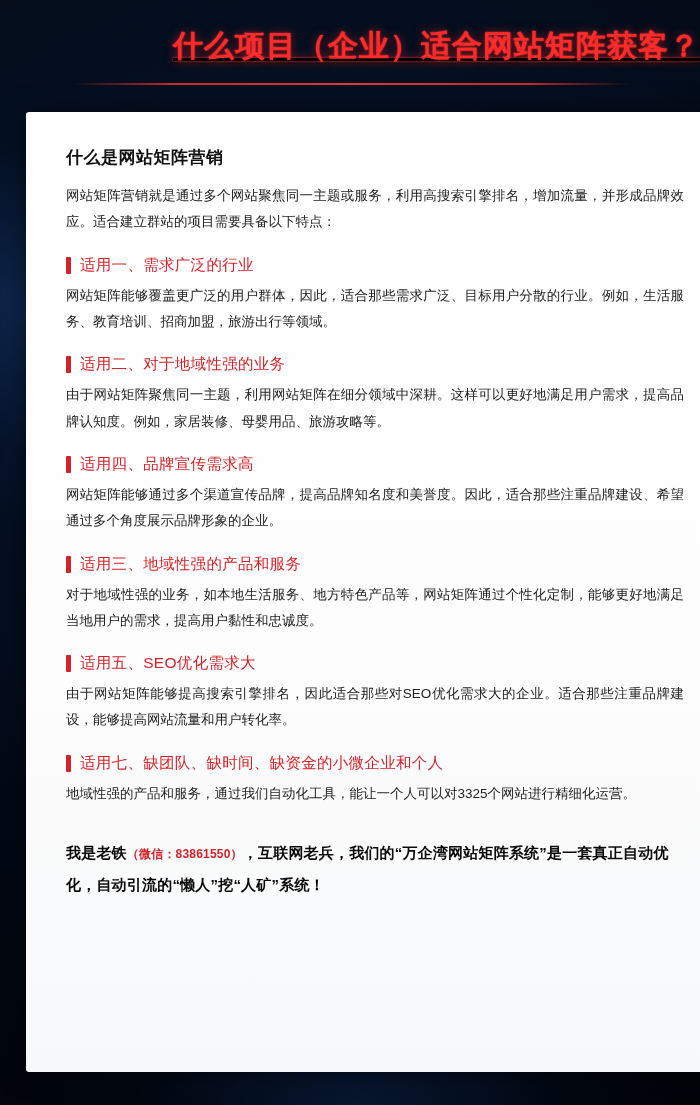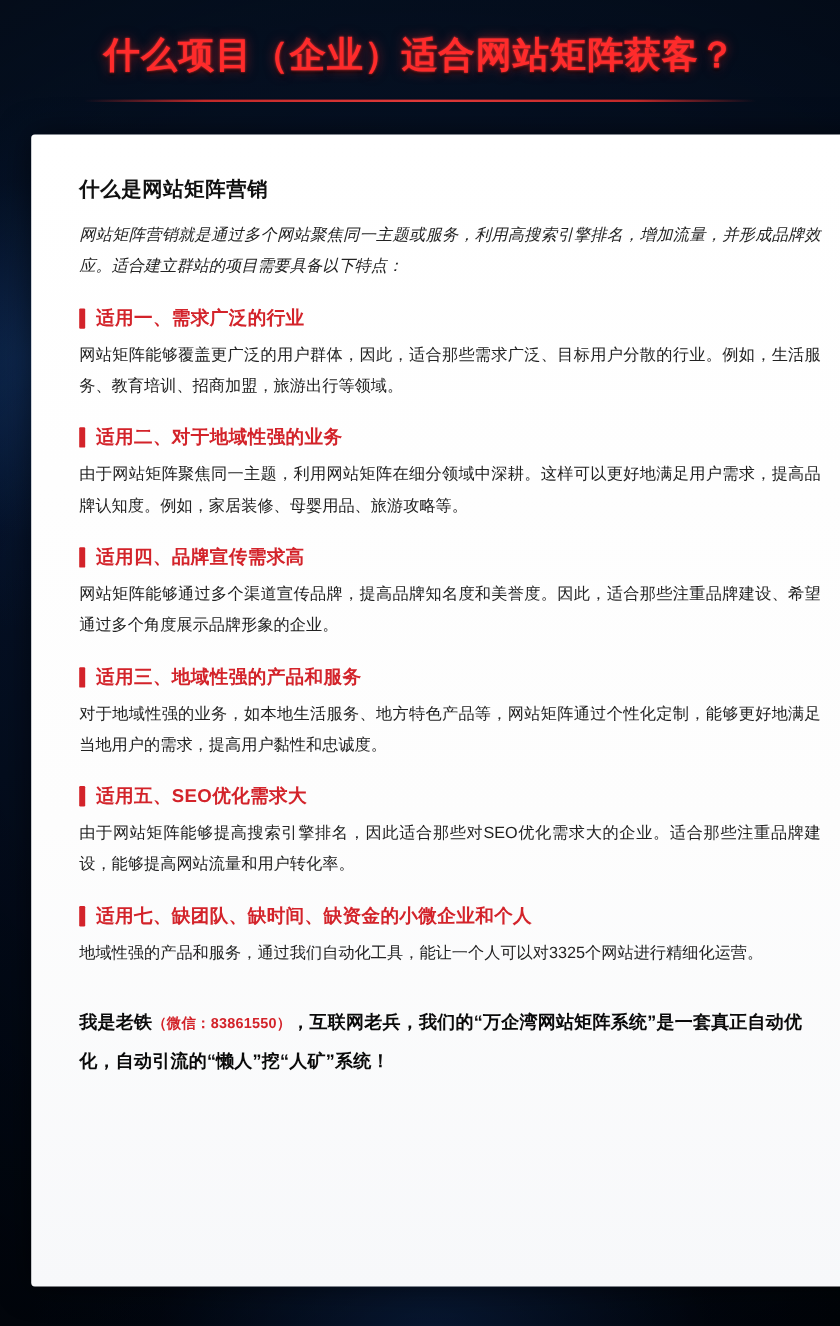--- a/index.html
+++ b/index.html
@@ -49,21 +49,22 @@
     background: radial-gradient(ellipse 700px 640px at 350px 520px, rgba(0,0,0,0) 40%, rgba(0,0,0,0.45) 100%);
     pointer-events: none;
   }
 
   
   .title-wrap {
     position: absolute;
     top: 26px;
     left: 0;
     width: 700px;
-    text-align: center;
+    text-align: right;
+    text-decoration: underline;
   }
   .title {
     font-size: 30px;
     font-weight: bold;
     letter-spacing: 1px;
     color: #ff2b2b;
     text-shadow:
       0 0 2px rgba(255,60,60,0.9),
       0 0 10px rgba(255,40,40,0.55),
       0 2px 3px rgba(0,0,0,0.8);
@@ -93,40 +94,39 @@
     font-weight: bold;
     color: #111;
     margin-bottom: 14px;
     letter-spacing: .5px;
   }
   .intro {
     font-size: 13.5px;
     line-height: 1.95;
     color: #222;
     text-align: justify;
-    font-style: italic;
   }
 
   .section { margin-top: 19px; }
   .sec-head {
     display: flex;
     align-items: center;
     gap: 9px;
     margin-bottom: 7px;
   }
   .bar {
     width: 5px;
     height: 17px;
     background: #d3232a;
     flex: 0 0 auto;
     border-radius: 1px;
   }
   .sec-title {
     font-size: 15.5px;
-    font-weight: bold;
+    font-weight: normal;
     color: #d3232a;
     letter-spacing: .3px;
   }
   .sec-body {
     font-size: 13.5px;
     line-height: 1.95;
     color: #222;
     padding-left: 0;
     text-align: justify;
   }

